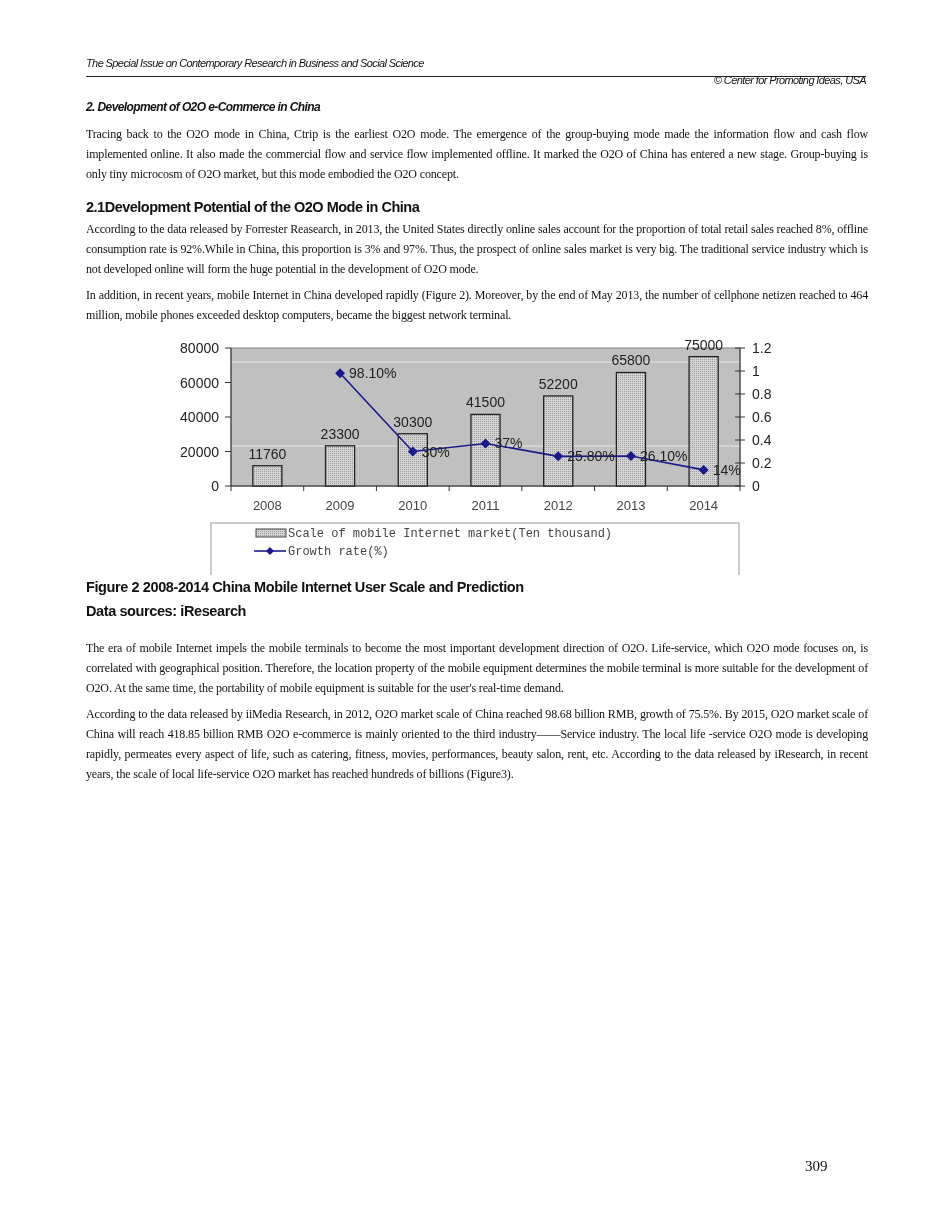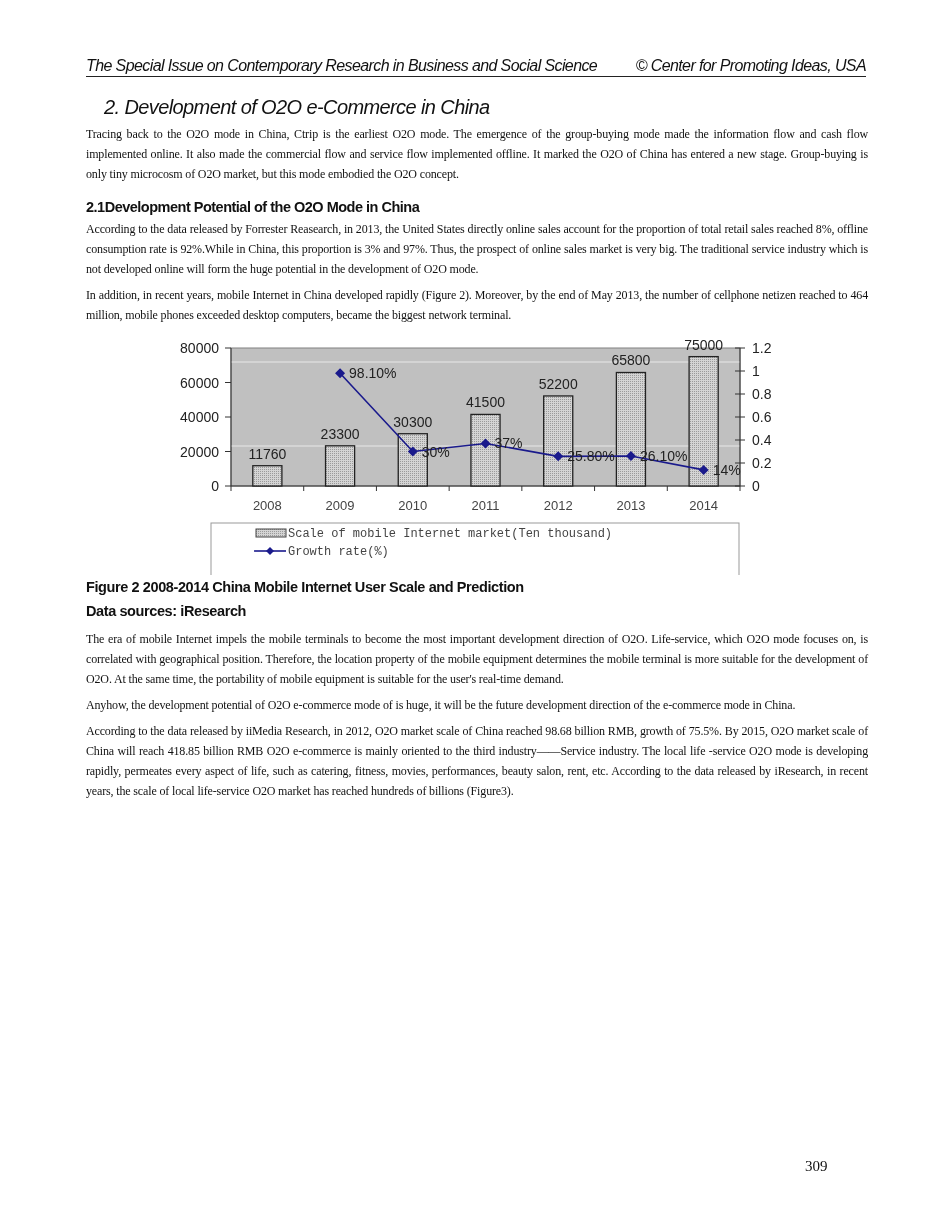--- a/index.html
+++ b/index.html
@@ -1,21 +1,21 @@
 <!DOCTYPE html>
 <html><head>
 <meta charset="utf-8">
 <style>
   html, body { margin:0; padding:0; background:#ffffff; }
   body { width:952px; height:1232px; position:relative; overflow:hidden; font-family:"Liberation Serif", serif; color:#111; }
-  .header { position:absolute; left:86px; top:56px; width:780px; height:20px; border-bottom:1px solid #222; font-family:"Liberation Sans", sans-serif; font-style:italic; font-size:16px; letter-spacing:-0.6px; }
+  .header { position:absolute; left:86px; top:56px; width:780px; height:20px; border-bottom:1px solid #222; font-family:"Liberation Sans", sans-serif; font-style:italic; font-size:11px; letter-spacing:-0.6px; }
   .header .left { position:absolute; left:0; top:1px; }
-  .header .right { position:absolute; right:0; top:1px; }
+  .header .right { position:absolute; right:0; top:18px; }
   .content { position:absolute; left:86px; top:96px; width:782px; }
-  h2 { font-family:"Liberation Sans", sans-serif; font-style:italic; font-weight:normal; font-size:20px; letter-spacing:-0.6px; margin:0 0 6px 18px; line-height:22px; }
+  h2 { font-family:"Liberation Sans", sans-serif; font-style:italic; font-weight:bold; font-size:12px; letter-spacing:-0.6px; margin:0 0 6px 0; line-height:22px; }
   h3 { font-family:"Liberation Sans", sans-serif; font-weight:bold; font-size:14.5px; letter-spacing:-0.5px; margin:13px 0 2px 0; line-height:20px; }
   p { margin:0 0 6px 0; font-size:12px; line-height:20px; text-align:justify; letter-spacing:-0.15px; }
   .figure { position:relative; width:782px; height:244px; margin:4px 0 0 0; }
   .caption { font-family:"Liberation Sans", sans-serif; font-weight:bold; font-size:14.5px; letter-spacing:-0.4px; text-align:left; line-height:24px; }
   .page-num { position:absolute; left:805px; top:1158px; font-size:15px; }
   svg text { font-family:"Liberation Sans", sans-serif; }
   .legend-text { font-family:"Liberation Mono", monospace; }
 </style>
 </head>
 <body>
@@ -117,21 +117,20 @@
           <rect x="125" y="192" width="528" height="60" fill="none" stroke="#999" stroke-width="1"></rect>
           <rect x="170" y="198" width="30" height="8" fill="url(#hatch)" stroke="#444" stroke-width="1"></rect>
           <text x="202" y="206" font-size="12" fill="#444" class="legend-text" font-family="&quot;Liberation Mono&quot;, monospace">Scale of mobile Internet market(Ten thousand)</text>
           <line x1="168" y1="220" x2="200" y2="220" stroke="#1a1a8c" stroke-width="1.6"></line>
           <path d="M184 216 L188 220 L184 224 L180 220 Z" fill="#1a1a8c"></path>
           <text x="202" y="224" font-size="12" fill="#444" class="legend-text" font-family="&quot;Liberation Mono&quot;, monospace">Growth rate(%)</text>
         </g>
     </svg>
   </div>
   <div class="caption">Figure 2   2008-2014 China Mobile Internet User Scale and Prediction</div>
-  <div class="caption" style="margin-bottom:6px;">Data sources: iResearch</div>
+  <div class="caption" style="margin-bottom:15px;">Data sources: iResearch</div>
 
   <p>The era of mobile Internet impels the mobile terminals to become the most important development direction of O2O. Life-service, which O2O mode focuses on, is correlated with geographical position. Therefore, the location property of the mobile equipment determines the mobile terminal is more suitable for the development of O2O. At the same time, the portability of mobile equipment is suitable for the user's real-time demand.</p>
-  <p>Anyhow, the development potential of O2O e-commerce mode of is huge, it will be the future development direction of the e-commerce mode in China.</p>
 
   <p>According to the data released by iiMedia Research, in 2012, O2O market scale of China reached 98.68 billion RMB, growth of 75.5%. By 2015, O2O market scale of China will reach 418.85 billion RMB O2O e-commerce is mainly oriented to the third industry——Service industry. The local life -service O2O mode is developing rapidly, permeates every aspect of life, such as catering, fitness, movies, performances, beauty salon, rent, etc. According to the data released by iResearch, in recent years, the scale of local life-service O2O market has reached hundreds of billions (Figure3).</p>
 </div>
 
 <div class="page-num">309</div>
 
 </body></html>

